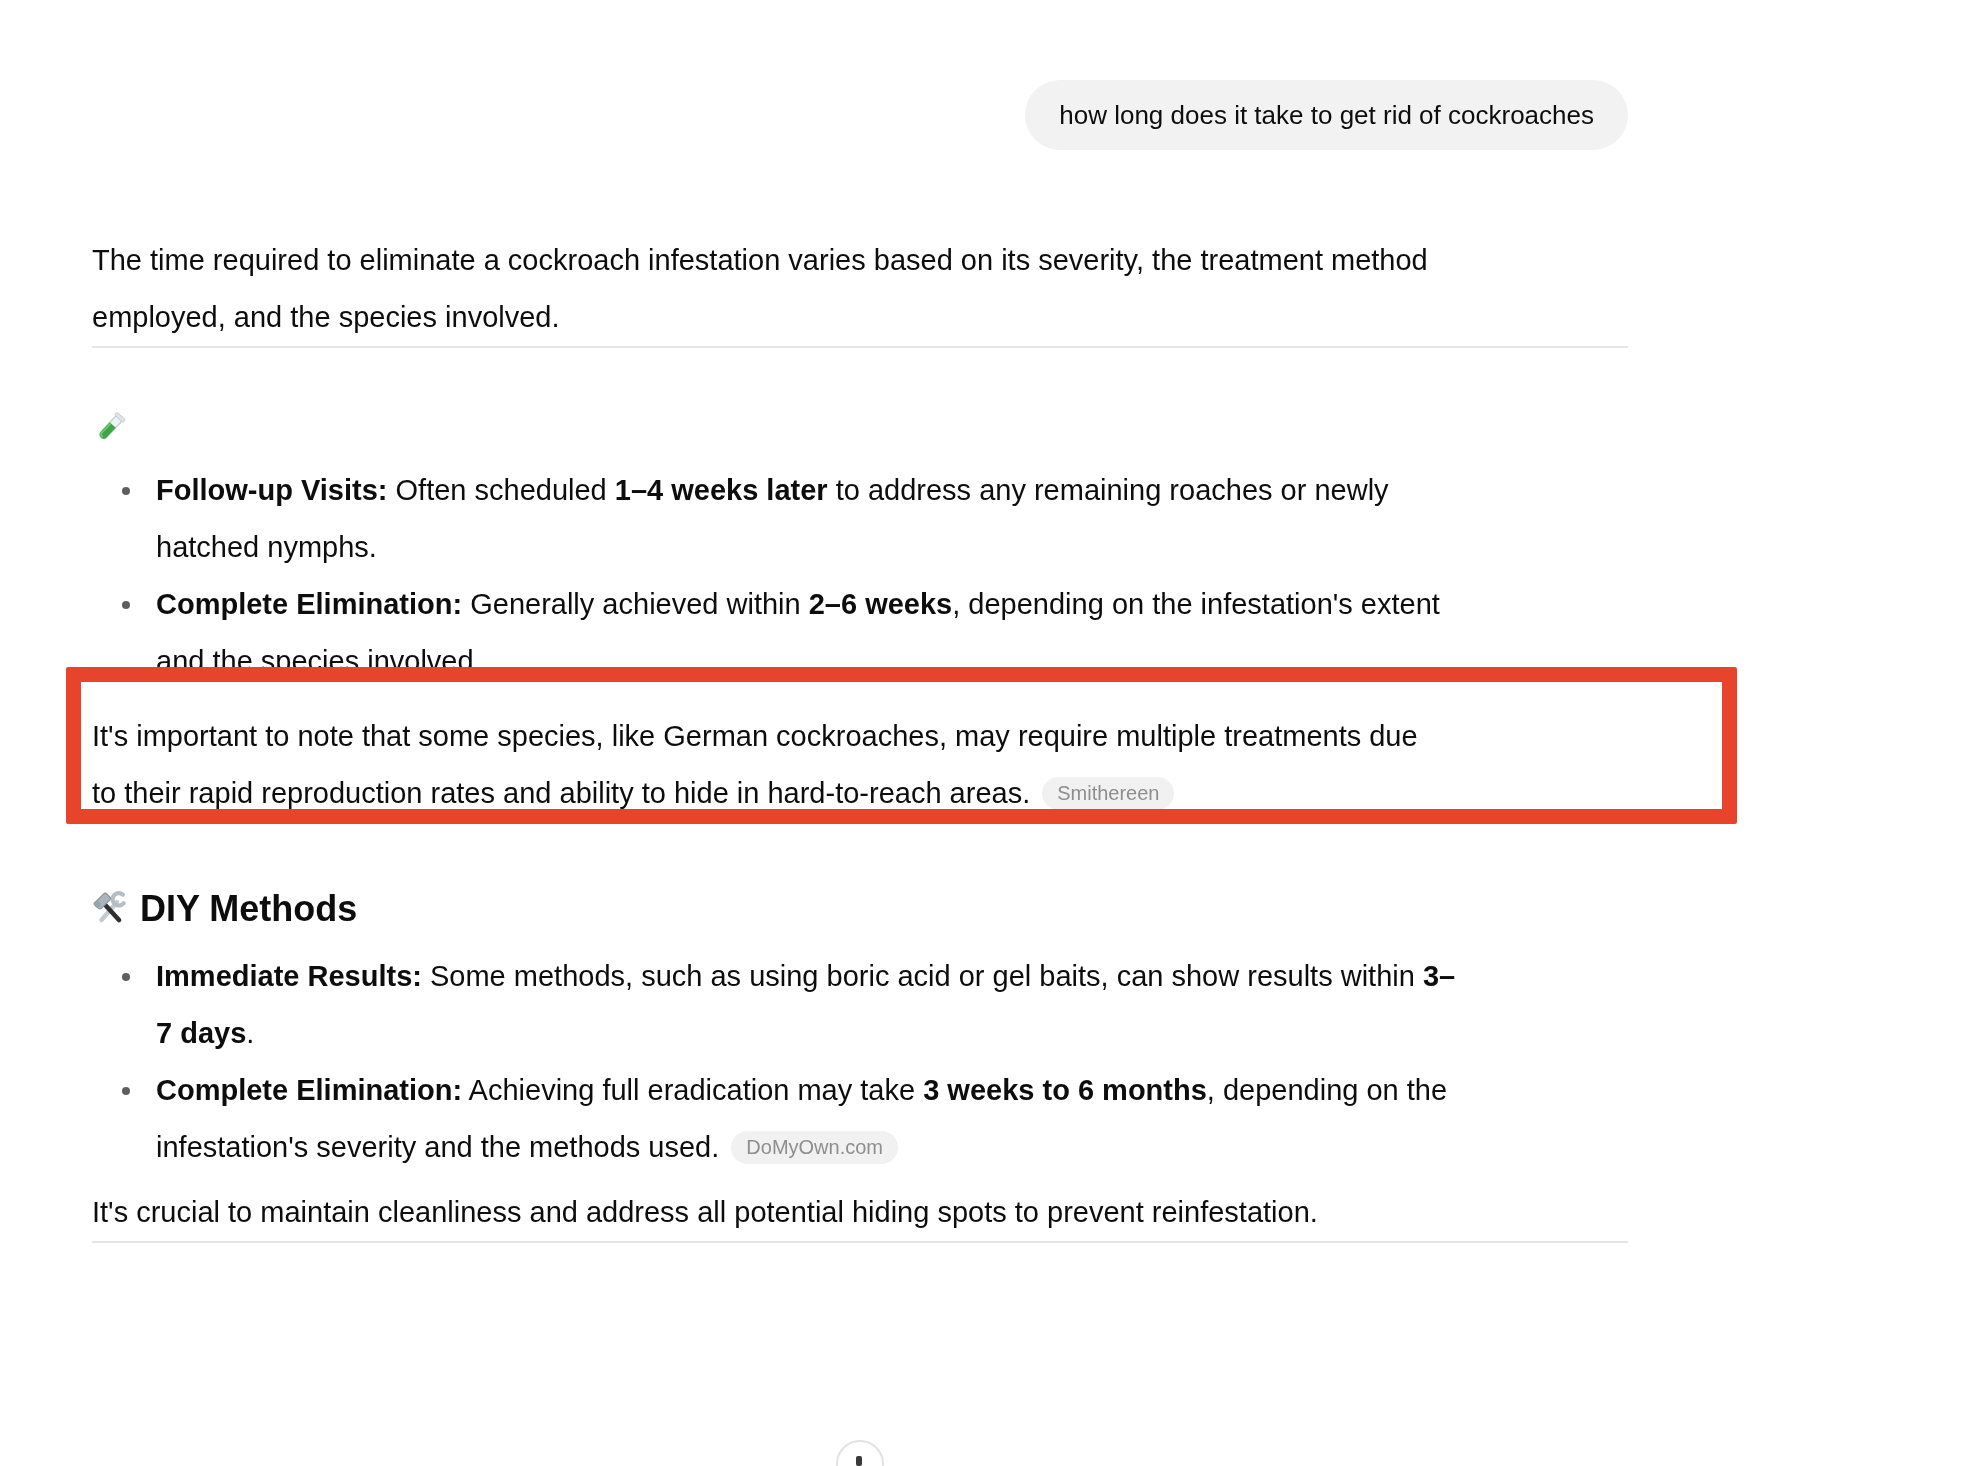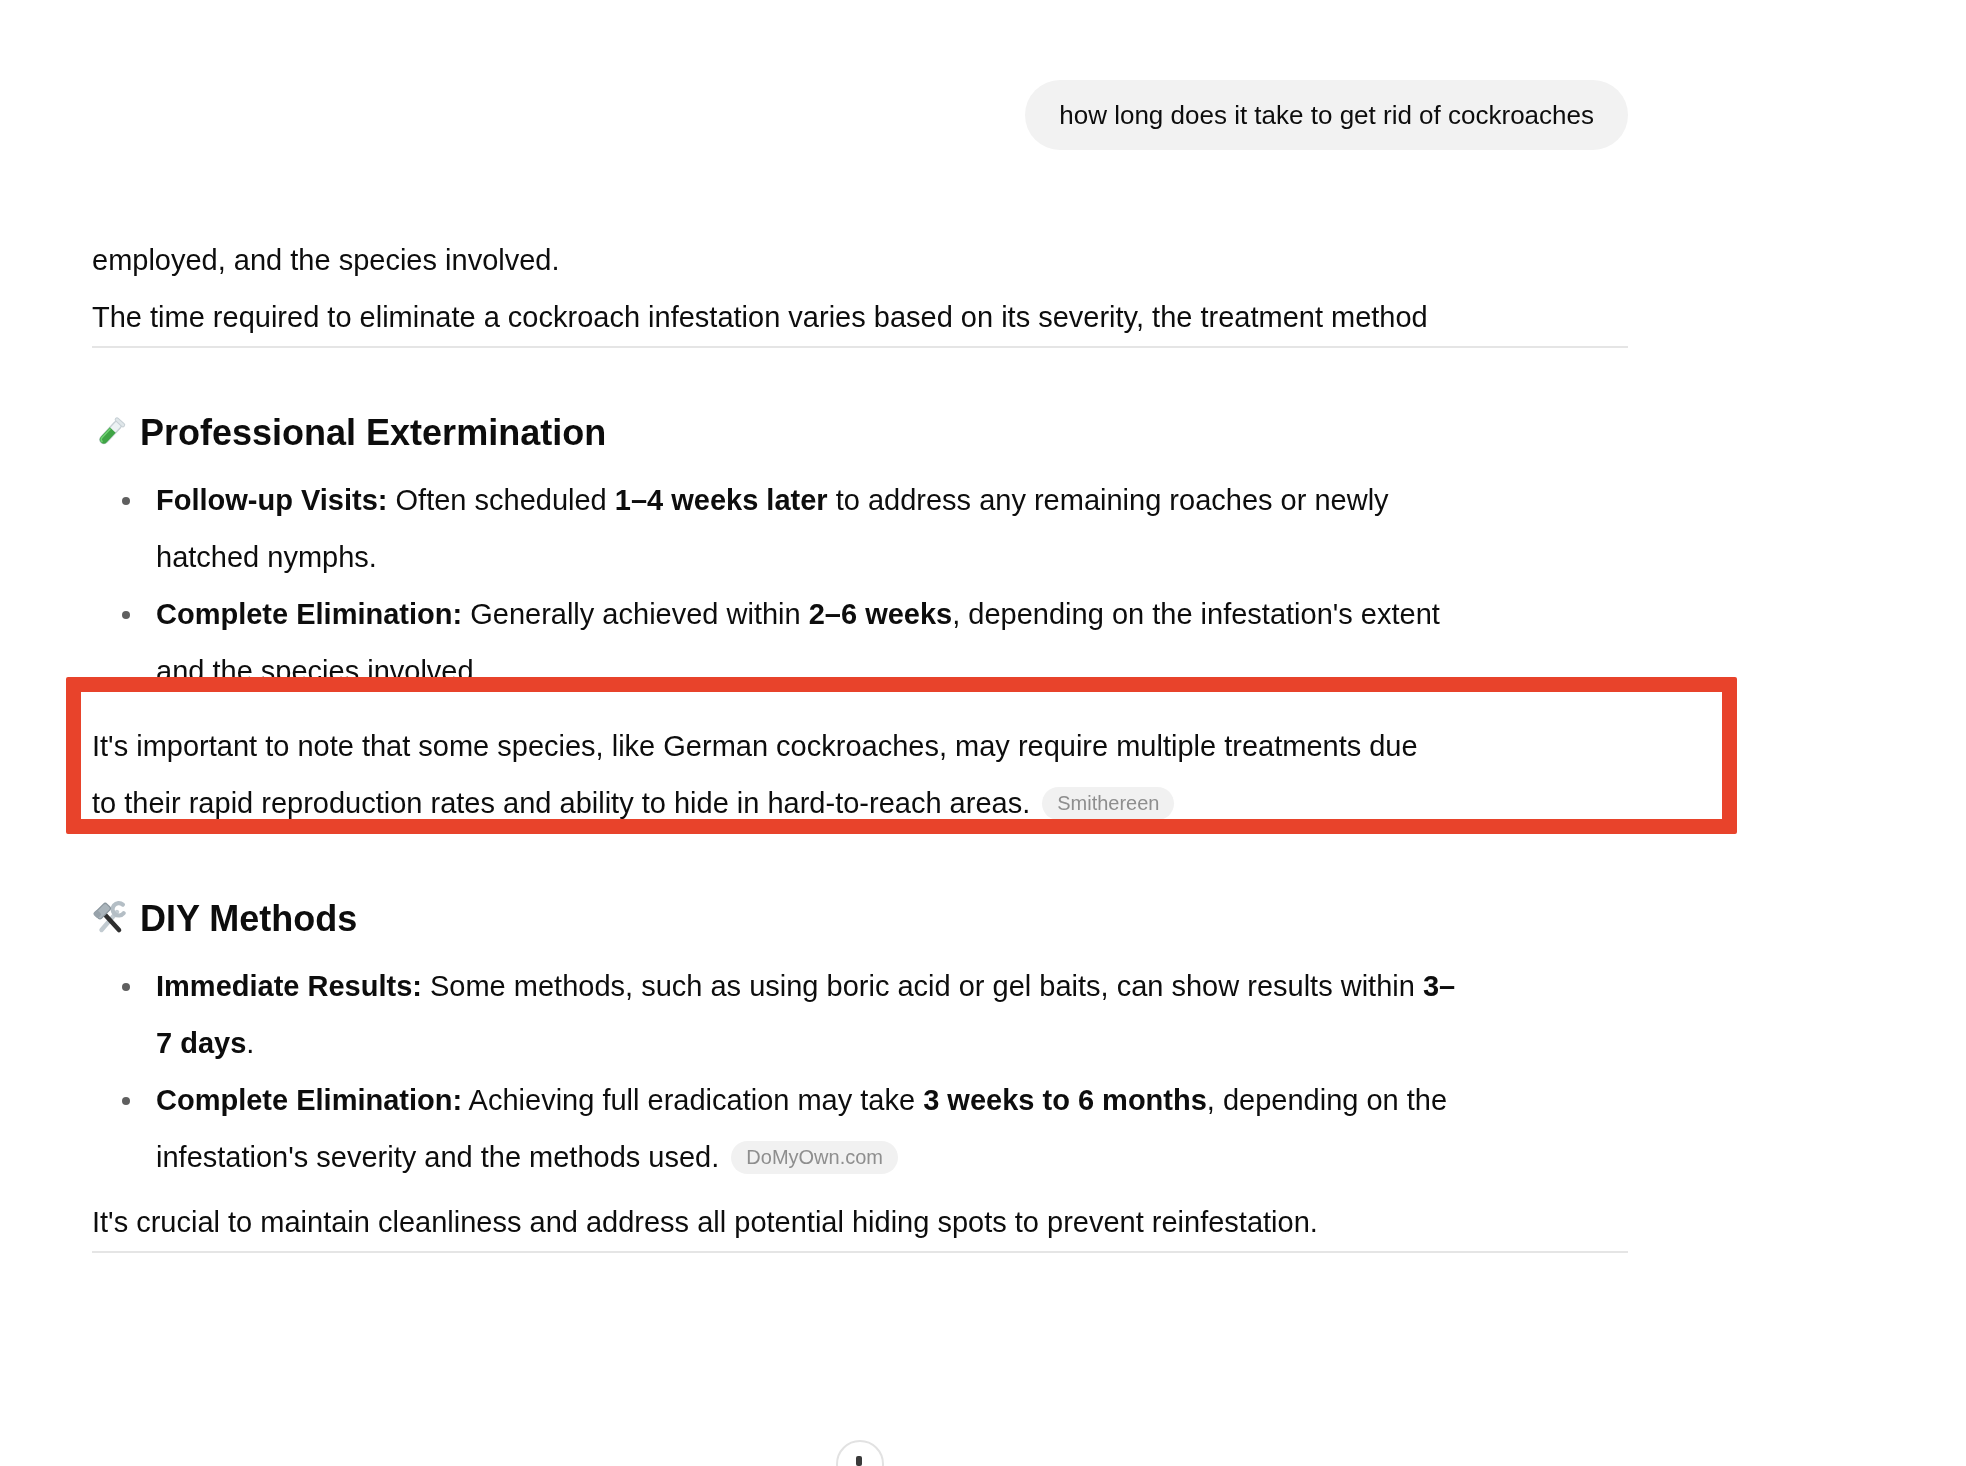--- a/index.html
+++ b/index.html
@@ -139,36 +139,35 @@
 
 <div class="content">
 
   <div class="user-row">
     <div class="bubble">
       <span>how long does it take to get rid of cockroaches</span>
     </div>
   </div>
 
   <div class="para intro">
+      <div class="line"><span>The time required to eliminate a cockroach infestation varies based on its severity, the treatment method</span></div>
       <div class="line"><span>employed, and the species involved.</span></div>
-      <div class="line"><span>The time required to eliminate a cockroach infestation varies based on its severity, the treatment method</span></div>
     </div>
 
   <hr class="divider hr-1">
 
   <h3 class="heading">
     <svg class="icon" width="36" height="36" viewBox="0 0 36 36">
       <g transform="rotate(43 18 18)">
         <rect x="14" y="3" width="8" height="28" rx="4" fill="#edf2f4" stroke="#c6cfd4" stroke-width="1.4"></rect>
         <path d="M14 14 h8 v13 a4 4 0 0 1 -8 0 Z" fill="#3fa445"></path>
         <path d="M15.3 15 v12 a2.6 2.6 0 0 0 2.6 2.6" fill="none" stroke="#6fd072" stroke-width="1.6" stroke-linecap="round"></path>
         <rect x="12.2" y="1.6" width="11.6" height="3.6" rx="1.8" fill="#dfe6e9" stroke="#c6cfd4" stroke-width="1"></rect>
       </g>
     </svg>
-    <span>Professional Extermination</span>
   </h3>
 
   <ul class="bullets">
     <li>
         <div class="line"><b>Follow-up Visits:</b><span> Often scheduled </span><b>1–4 weeks later</b><span> to address any remaining roaches or newly</span></div>
         <div class="line"><span>hatched nymphs.</span></div>
       </li>
     <li>
         <div class="line"><b>Complete Elimination:</b><span> Generally achieved within </span><b>2–6 weeks</b><span>, depending on the infestation's extent</span></div>
         <div class="line"><span>and the species involved.</span></div>

